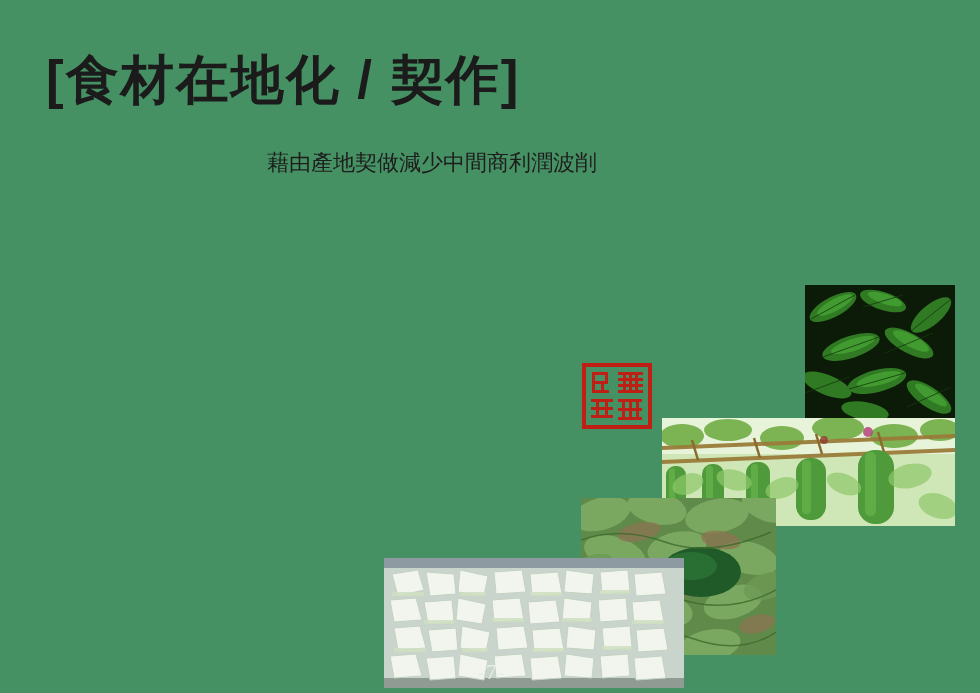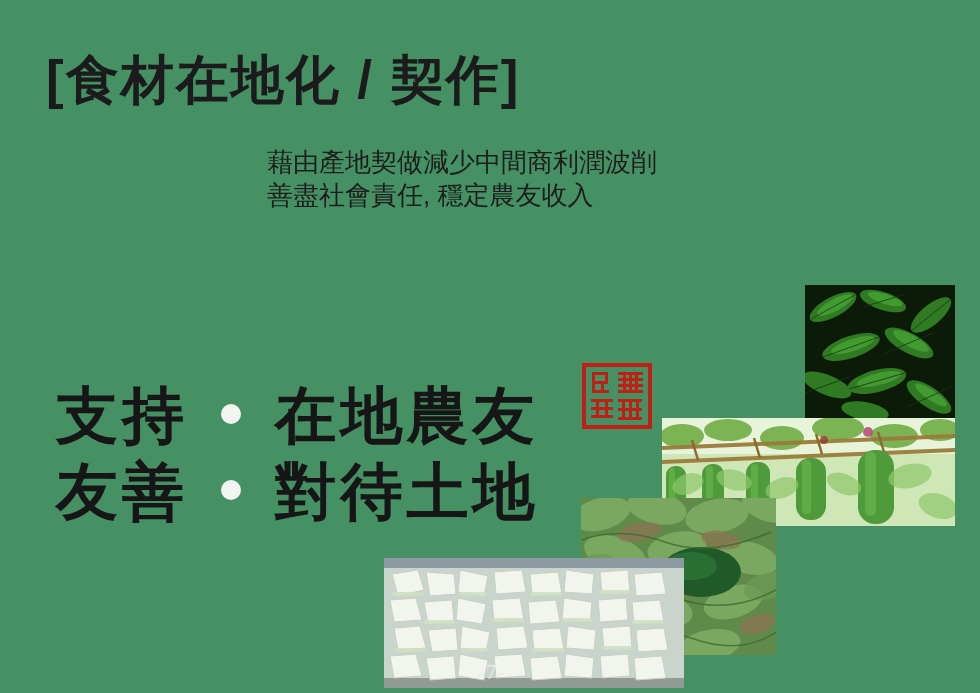--- a/index.html
+++ b/index.html
@@ -30,21 +30,21 @@
     letter-spacing: 2px;
     line-height: 1.15;
     white-space: nowrap;
   }
 
   
   #body-text {
     position: absolute;
     left: 267px;
     top: 146px;
-    font-size: 26px;
+    font-size: 22px;
     color: #1d1d1d;
     line-height: 33px;
     white-space: nowrap;
   }
   #body-text .line { display: block; }
 
   
   #slogan {
     position: absolute;
     left: 56px;
@@ -104,35 +104,22 @@
 </style>
 </head>
 <body>
 
 <div id="slide" style="background: rgb(70, 145, 99);">
 
   <div id="slide-title">[食材在地化 / 契作]</div>
 
   <div id="body-text">
     <span class="line">藉由產地契做減少中間商利潤波削</span>
-    <span class="line">善盡社會責任, 穩定農友收入</span>
-  </div>
-
-  <div id="slogan">
-    <span class="sl-line">
-      <span>支持</span>
-      <span class="sl-dot" style="background: rgb(242, 244, 242);"></span>
-      <span>在地農友</span>
-    </span>
-    <span class="sl-line">
-      <span>友善</span>
-      <span class="sl-dot" style="background: rgb(242, 244, 242);"></span>
-      <span>對待土地</span>
-    </span>
-  </div>
+  </div>
+
 
   <div id="seal">
     <svg viewBox="0 0 70 66" xmlns="http://www.w3.org/2000/svg">
       <rect x="2" y="2" width="66" height="62" fill="none" stroke="#c01f15" stroke-width="4"></rect>
       <g fill="#c01f15">
 
         <rect x="36" y="9" width="25" height="3"></rect>
         <rect x="36" y="15" width="25" height="3"></rect>
         <rect x="36" y="21" width="25" height="3"></rect>
         <rect x="41" y="9" width="3" height="18"></rect>

